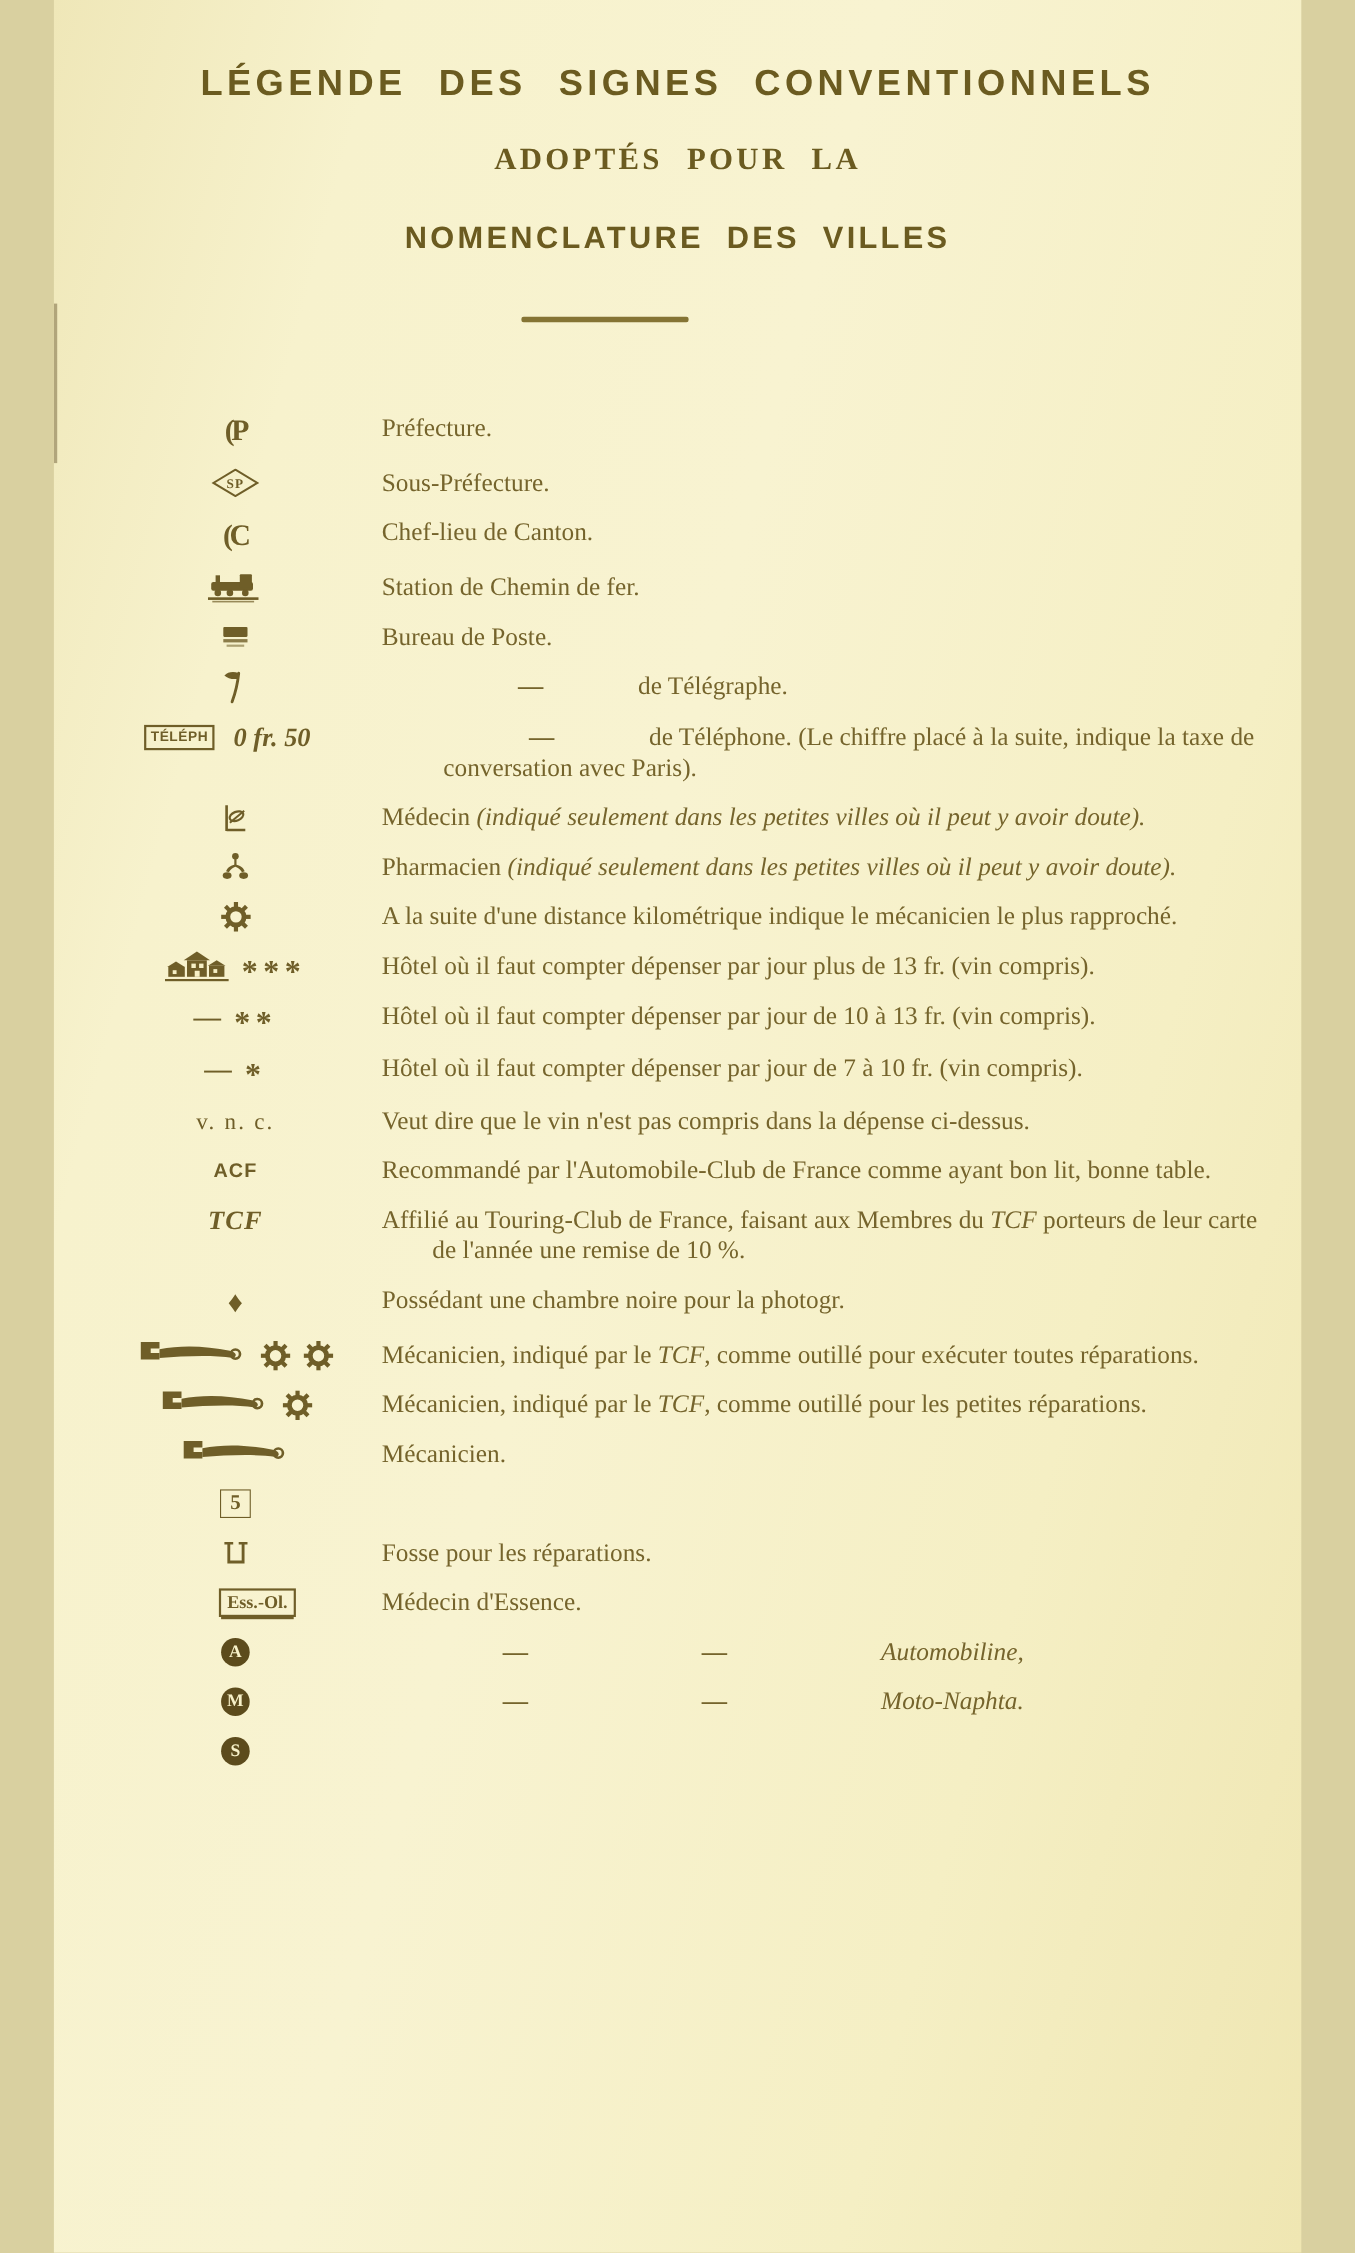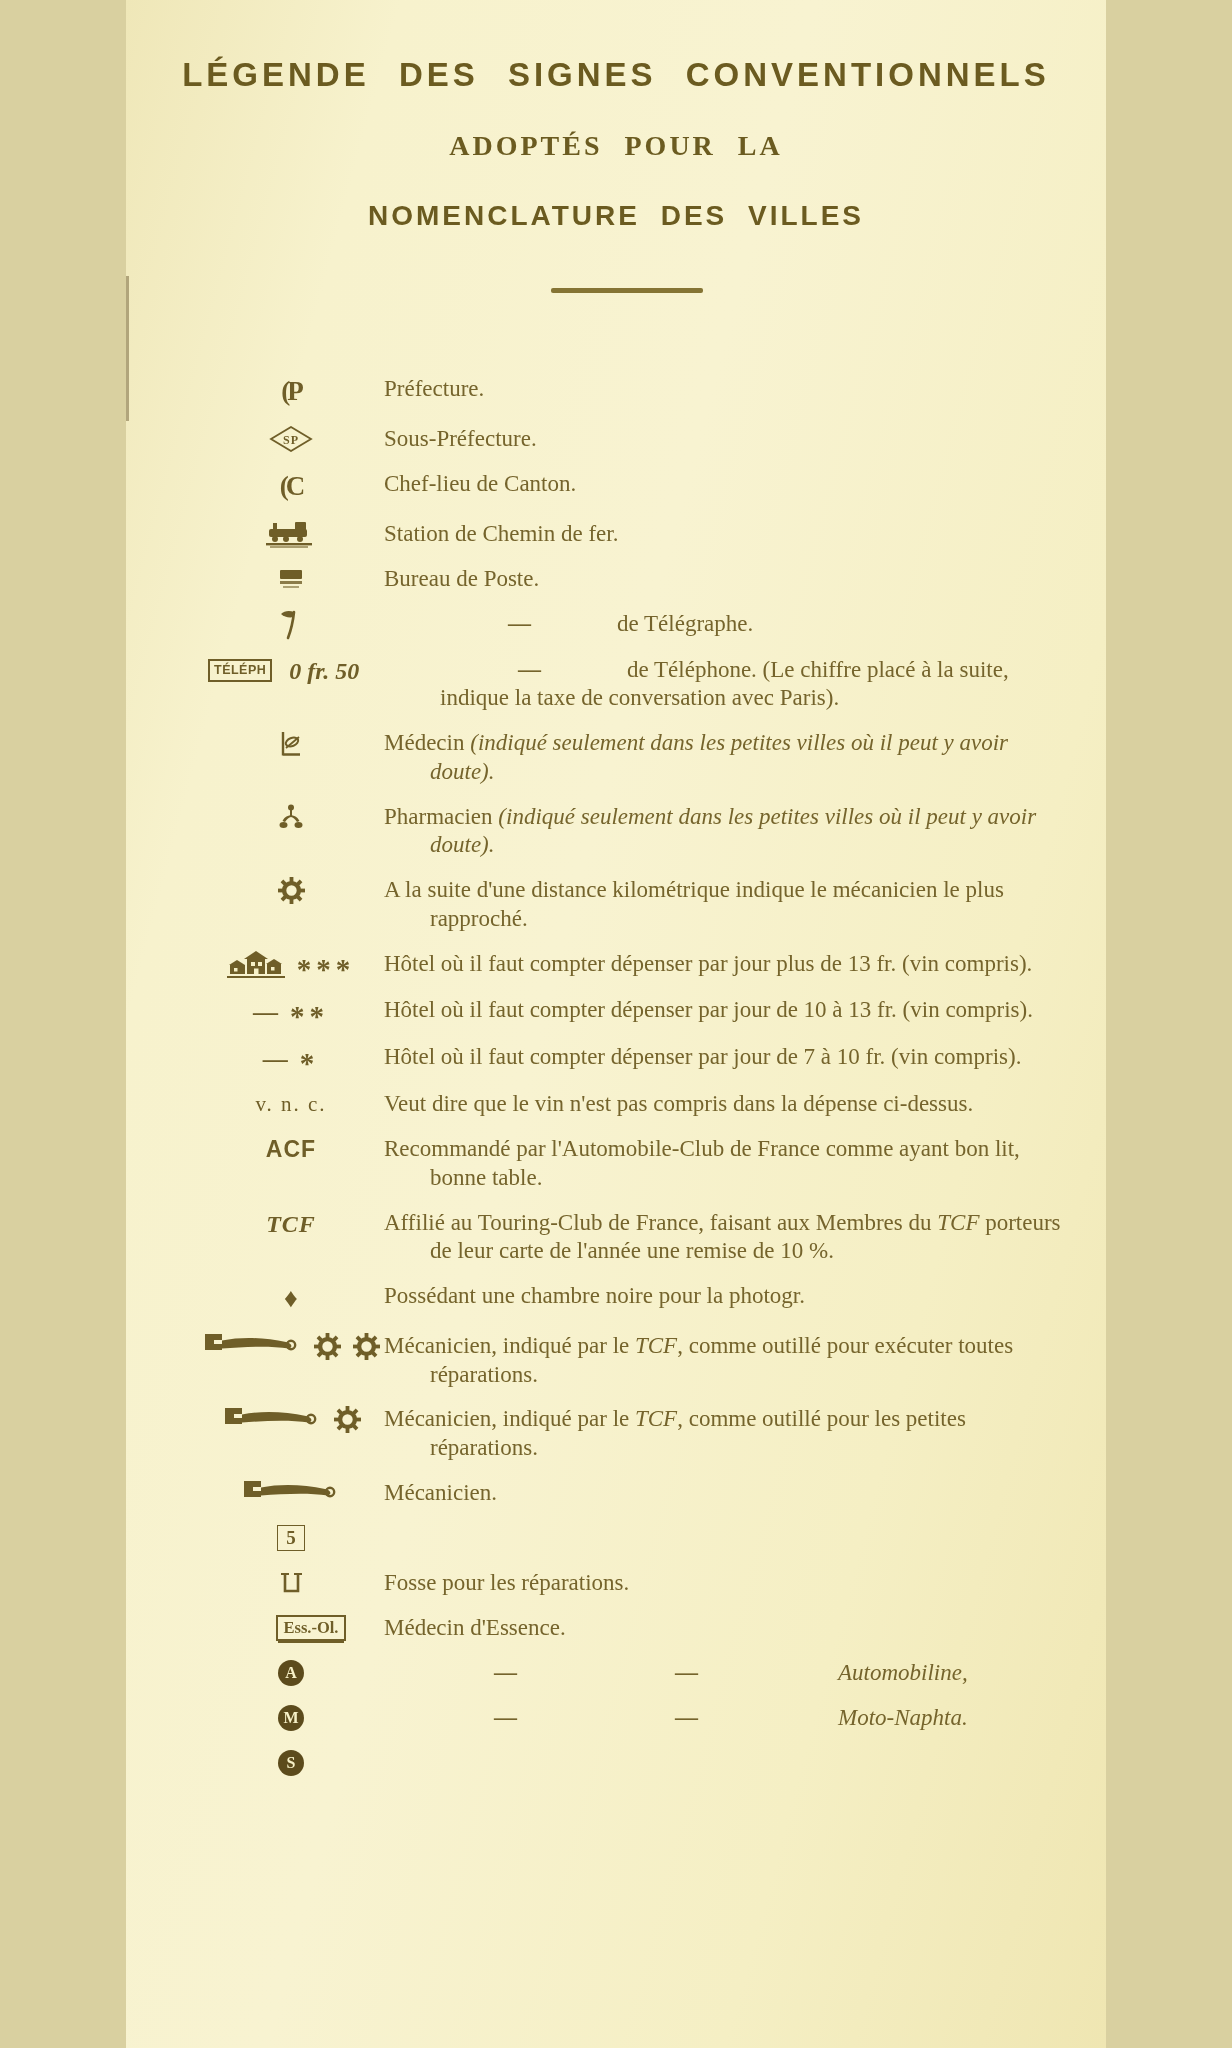--- a/index.html
+++ b/index.html
@@ -1,42 +1,42 @@
 <!DOCTYPE html>
 <html lang="fr"><head>
 <meta charset="utf-8">
 <style>
   html,body{margin:0;padding:0;background:#d9d0a0;}
   .page{
     position:relative;
-    width:980px;height:2048px;margin:0 auto;overflow:hidden;
+    width:1134px;height:2048px;margin:0 auto;overflow:hidden;
     background:linear-gradient(105deg,#efe7b8 0%,#f7f2cd 18%,#f8f3d1 45%,#f5efc4 75%,#efe6b2 100%);
     color:#75642c;
     font-family:"Liberation Serif",serif;
   }
   .edge-artifact{position:absolute;left:0;top:276px;width:3px;height:145px;background:#7c6c44;opacity:.55;}
   .title-block{padding-top:56px;text-align:center;color:#6b5b20;font-family:"Liberation Sans",sans-serif;font-weight:bold;}
   .t1{font-size:33px;letter-spacing:4px;word-spacing:16px;}
   .t2{font-size:28px;margin-top:36px;letter-spacing:3px;word-spacing:12px;font-family:Liberation Serif, serif;}
   .t3{font-size:28px;margin-top:38px;letter-spacing:3px;word-spacing:10px;}
   .rule{width:152px;height:5px;background:#857434;margin:56px 0 0 425px;border-radius:2px;}
 
   .legend{margin:82px 30px 0 72px;}
   .row{display:flex;align-items:flex-start;margin-bottom:16px;font-size:23px;line-height:1.25;}
   .sym{flex:0 0 186px;display:flex;justify-content:center;align-items:center;gap:12px;min-height:29px;color:#6f5e28;}
   .sym.left{justify-content:flex-start;padding-left:10px;white-space:nowrap;flex:0 0 186px;}
   .sym svg{display:block;flex:none;}
-  .desc{flex:0 1 auto;max-width:900px;}
+  .desc{flex:0 1 auto;max-width:900px;margin-left:40px;}
   .desc p{margin:0;padding-left:46px;text-indent:-46px;}
   .it{font-style:italic;}
   .sym-text{font-size:25px;}
   .paren{letter-spacing:-3px;font-size:27px;font-weight:bold;}
   .dash{font-size:25px;font-weight:bold;}
   .vnc{font-size:21px;letter-spacing:2px;}
-  .abbr-sans{font-family:"Liberation Sans",sans-serif;font-weight:bold;font-size:23px;letter-spacing:1px;}
+  .abbr-sans{font-family:"Liberation Sans",sans-serif;font-weight:bold;font-size:18px;letter-spacing:1px;}
   .abbr-it{font-style:italic;font-weight:bold;font-size:24px;letter-spacing:1px;}
   .diamond-char{font-size:27px;}
   .stars{font-size:29px;line-height:1;letter-spacing:5px;font-weight:bold;position:relative;top:5px;}
   .box{border:2px solid currentColor;display:inline-block;}
   .box-teleph{font-family:"Liberation Sans",sans-serif;font-weight:bold;font-size:12.5px;line-height:17px;padding:1px 4px;letter-spacing:.5px;}
   .box-num{font-size:19px;line-height:24px;padding:0 8px;border-width:1.5px;font-weight:bold;}
   .box-ess{font-size:16.5px;line-height:22px;padding:0 5px;box-shadow:0 4px 0 -2px currentColor;font-weight:bold;margin-left:40px;}
   .price{font-size:24px;font-weight:bold;margin-left:5px;font-style:italic;}
   .circ{display:inline-block;width:26px;height:26px;border-radius:50%;background:#5c4b1c;color:#f7f1c8;text-align:center;font-family:"Liberation Serif",serif;font-weight:bold;font-size:16px;line-height:26px;}
   .mid-dash{display:inline-block;text-indent:0;margin:0 86px 0 124px;font-weight:bold;}

